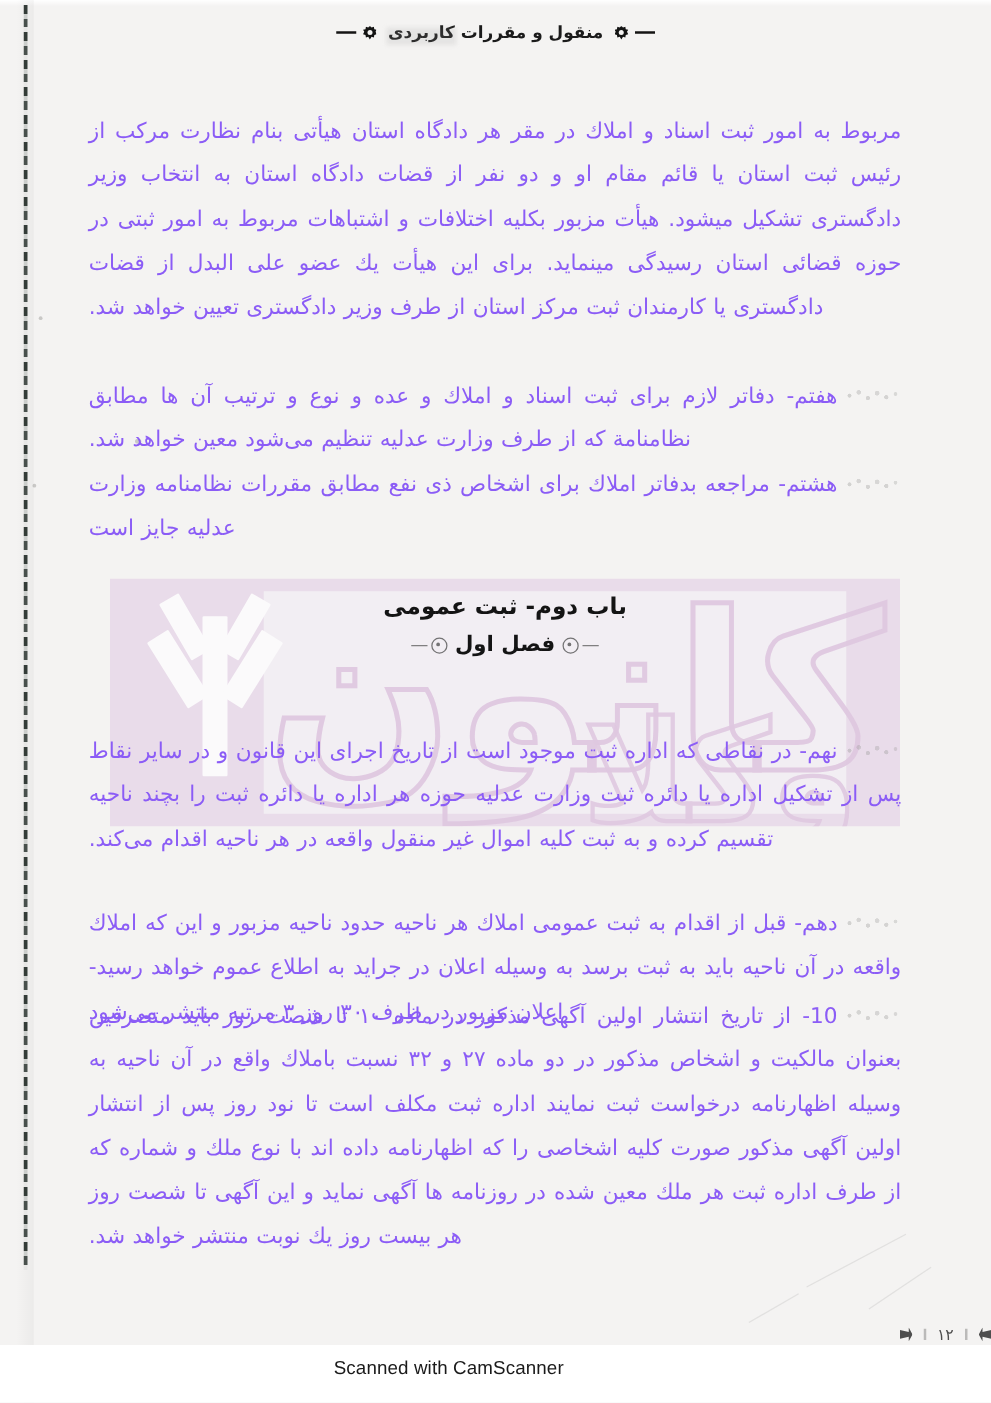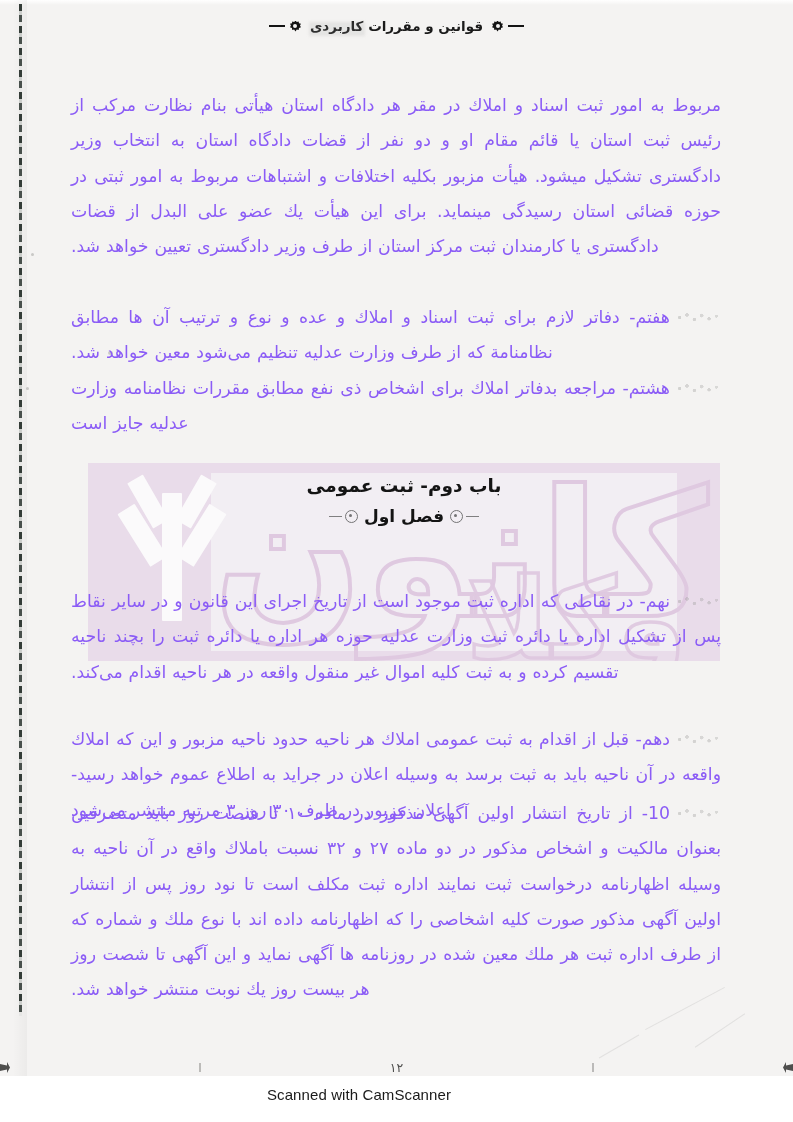--- a/index.html
+++ b/index.html
@@ -342,21 +342,21 @@
   }
 
   
   .page-footer {
     position: absolute;
     left: 0;
     top: 1060px;
     width: 793px;
     display: flex;
     align-items: center;
-    justify-content: space-between;
+    justify-content: flex-start;
     gap: 9px;
     direction: rtl;
     opacity: 0.82;
   }
   .pf-orn {
     display: inline-block;
     width: 10px; height: 11px;
     position: relative;
   }
   .pf-orn::before {
@@ -414,21 +414,21 @@
   <div class="scan-speck" style="left:26px;top:387px;width:3px;height:3px;"></div>
   <div class="scan-streak" style="left:640px;top:1008px;width:90px;height:1px;transform:rotate(-28deg);"></div>
   <div class="scan-streak" style="left:690px;top:1030px;width:60px;height:1px;transform:rotate(-34deg);"></div>
   <div class="scan-streak" style="left:596px;top:1046px;width:46px;height:1px;transform:rotate(-30deg);"></div>
 
   <div class="running-header">
     <span class="hdr-orn">
       <span class="dash"></span>
         <span class="flower"></span>
     </span>
-    <span class="hdr-title">قوانین و مقررات کاربردی</span>
+    <span class="hdr-title">منقول و مقررات کاربردی</span>
     <span class="hdr-orn">
       <span class="flower"></span>
         <span class="dash"></span>
     </span>
   </div>
   <div class="hdr-ghost"></div>
 
   <div class="body-block" id="para-intro">
     <p>مربوط به امور ثبت اسناد و املاك در مقر هر دادگاه استان هیأتی بنام نظارت مرکب از رئیس ثبت استان یا قائم مقام او و دو نفر از قضات دادگاه استان به انتخاب وزیر دادگستری تشکیل میشود. هیأت مزبور بكلیه اختلافات و اشتباهات مربوط به امور ثبتی در حوزه قضائی استان رسیدگی مینماید. برای این هیأت یك عضو علی البدل از قضات دادگستری یا کارمندان ثبت مرکز استان از طرف وزیر دادگستری تعیین خواهد شد.</p>
   </div>

